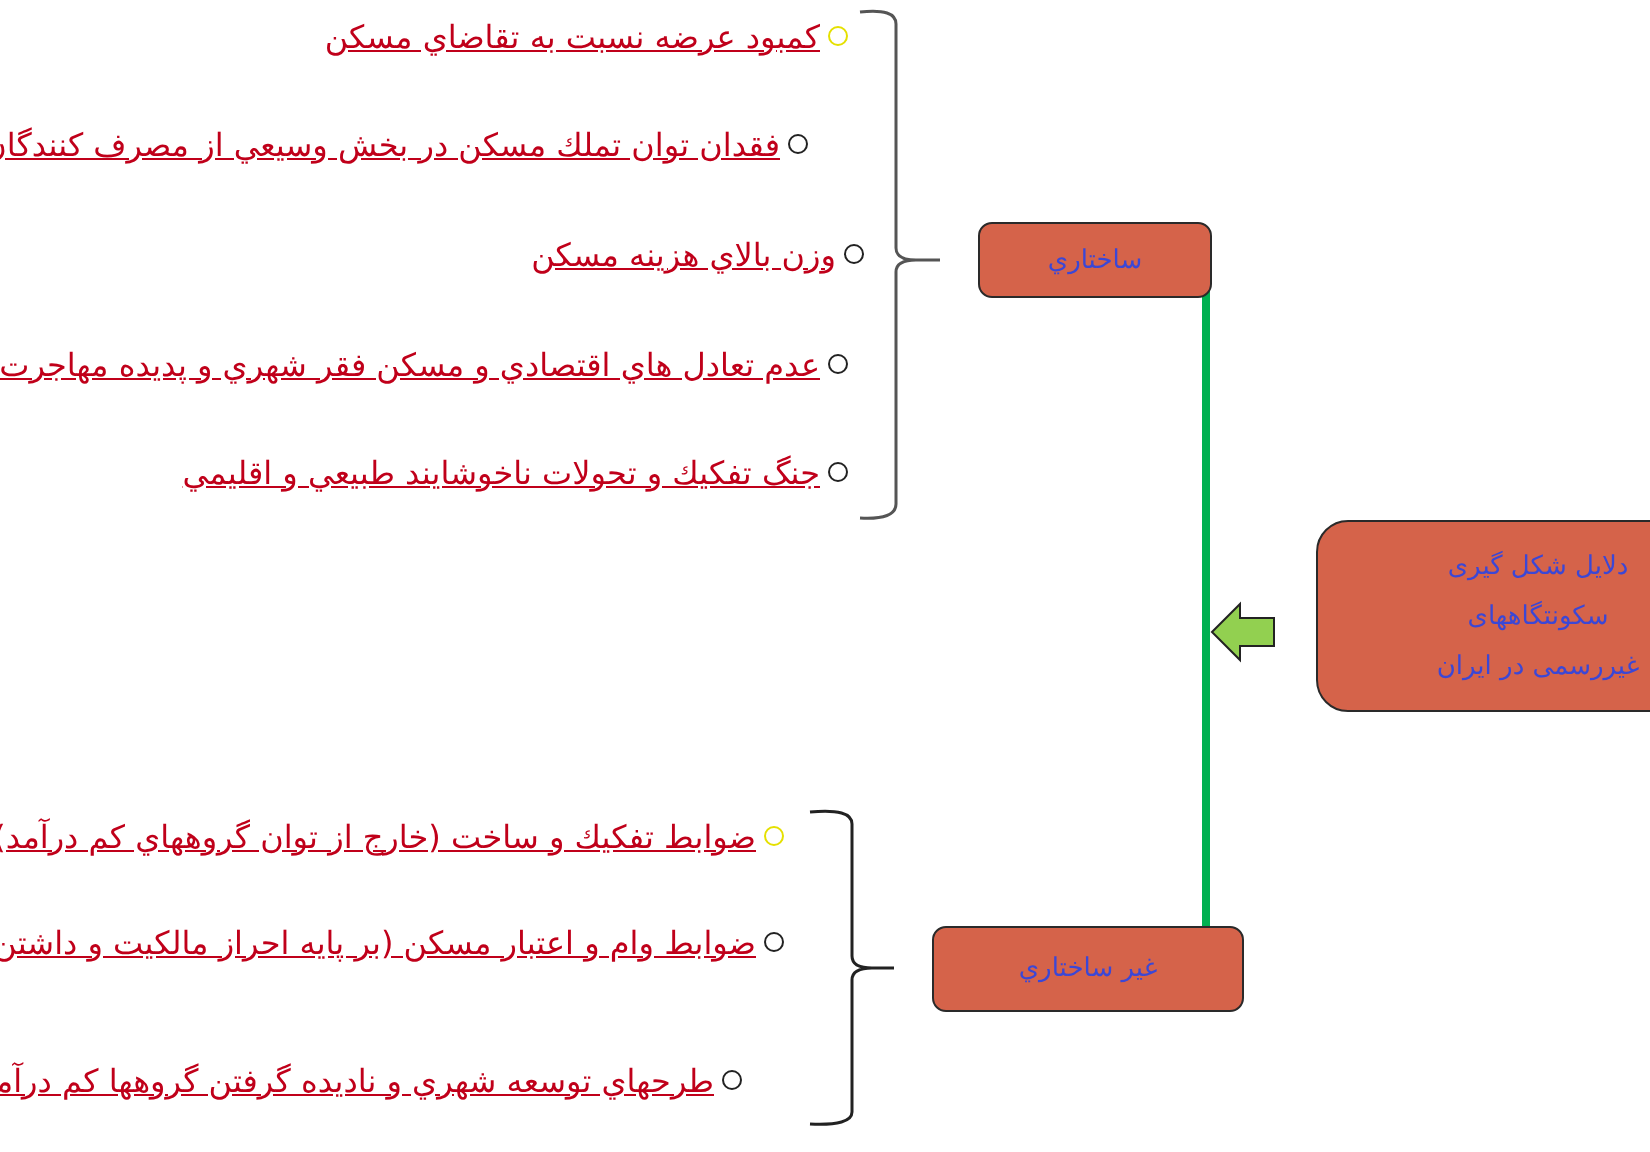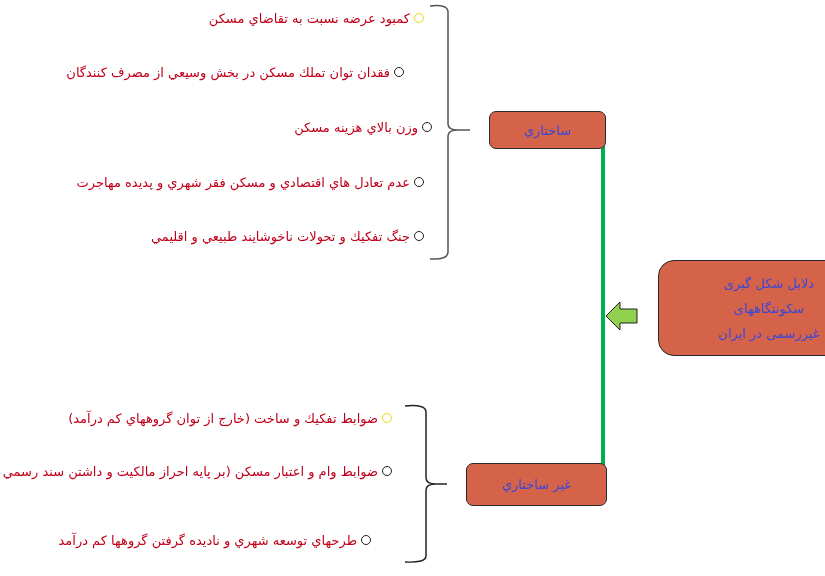--- a/index.html
+++ b/index.html
@@ -24,24 +24,25 @@
     left: 638px; top: 260px; width: 222px; height: 96px;
     border-radius: 16px;
     flex-direction: column;
     font-size: 13px; line-height: 25px;
   }
   .cat-box { font-size: 13px; }
   .item {
     position: absolute;
     direction: rtl;
     color: #c0001a;
-    font-size: 13px;
+    font-size: 16px;
     white-space: nowrap;
     display: flex; align-items: center;
     height: 20px;
+    text-decoration: underline;
   }
   .bullet {
     display: inline-block; width: 8px; height: 8px;
     border-radius: 50%;
     border: 1.2px solid #222;
     margin-left: 4px;
     flex: 0 0 auto;
   }
   .bullet.yellow { border-color: #e5e000; }
   svg.overlay { position: absolute; left: 0; top: 0; }
@@ -62,21 +63,21 @@
 
 <div class="box main-box">
   <div>دلایل شکل گیری</div>
   <div>سکونتگاههای</div>
   <div>غیررسمی در ایران</div>
 </div>
 
 <div class="box cat-box" style="left:469px; top:111px; width:117px; height:38px;">
   <span>ساختاري</span>
 </div>
-<div class="box cat-box" style="left:446px; top:463px; width:141px; height:43px;">
+<div class="box cat-box" style="left:446px; top:463px; width:156px; height:43px;">
   <span>غير ساختاري</span>
 </div>
 
 <div class="item" style="right:401px; top:8px;">
   <span class="bullet yellow"></span>
   <span>كمبود عرضه نسبت به تقاضاي مسكن</span>
 </div>
 <div class="item" style="right:421px; top:62px;">
   <span class="bullet"></span>
   <span>فقدان توان تملك مسكن در بخش وسيعي از مصرف كنندگان</span>

